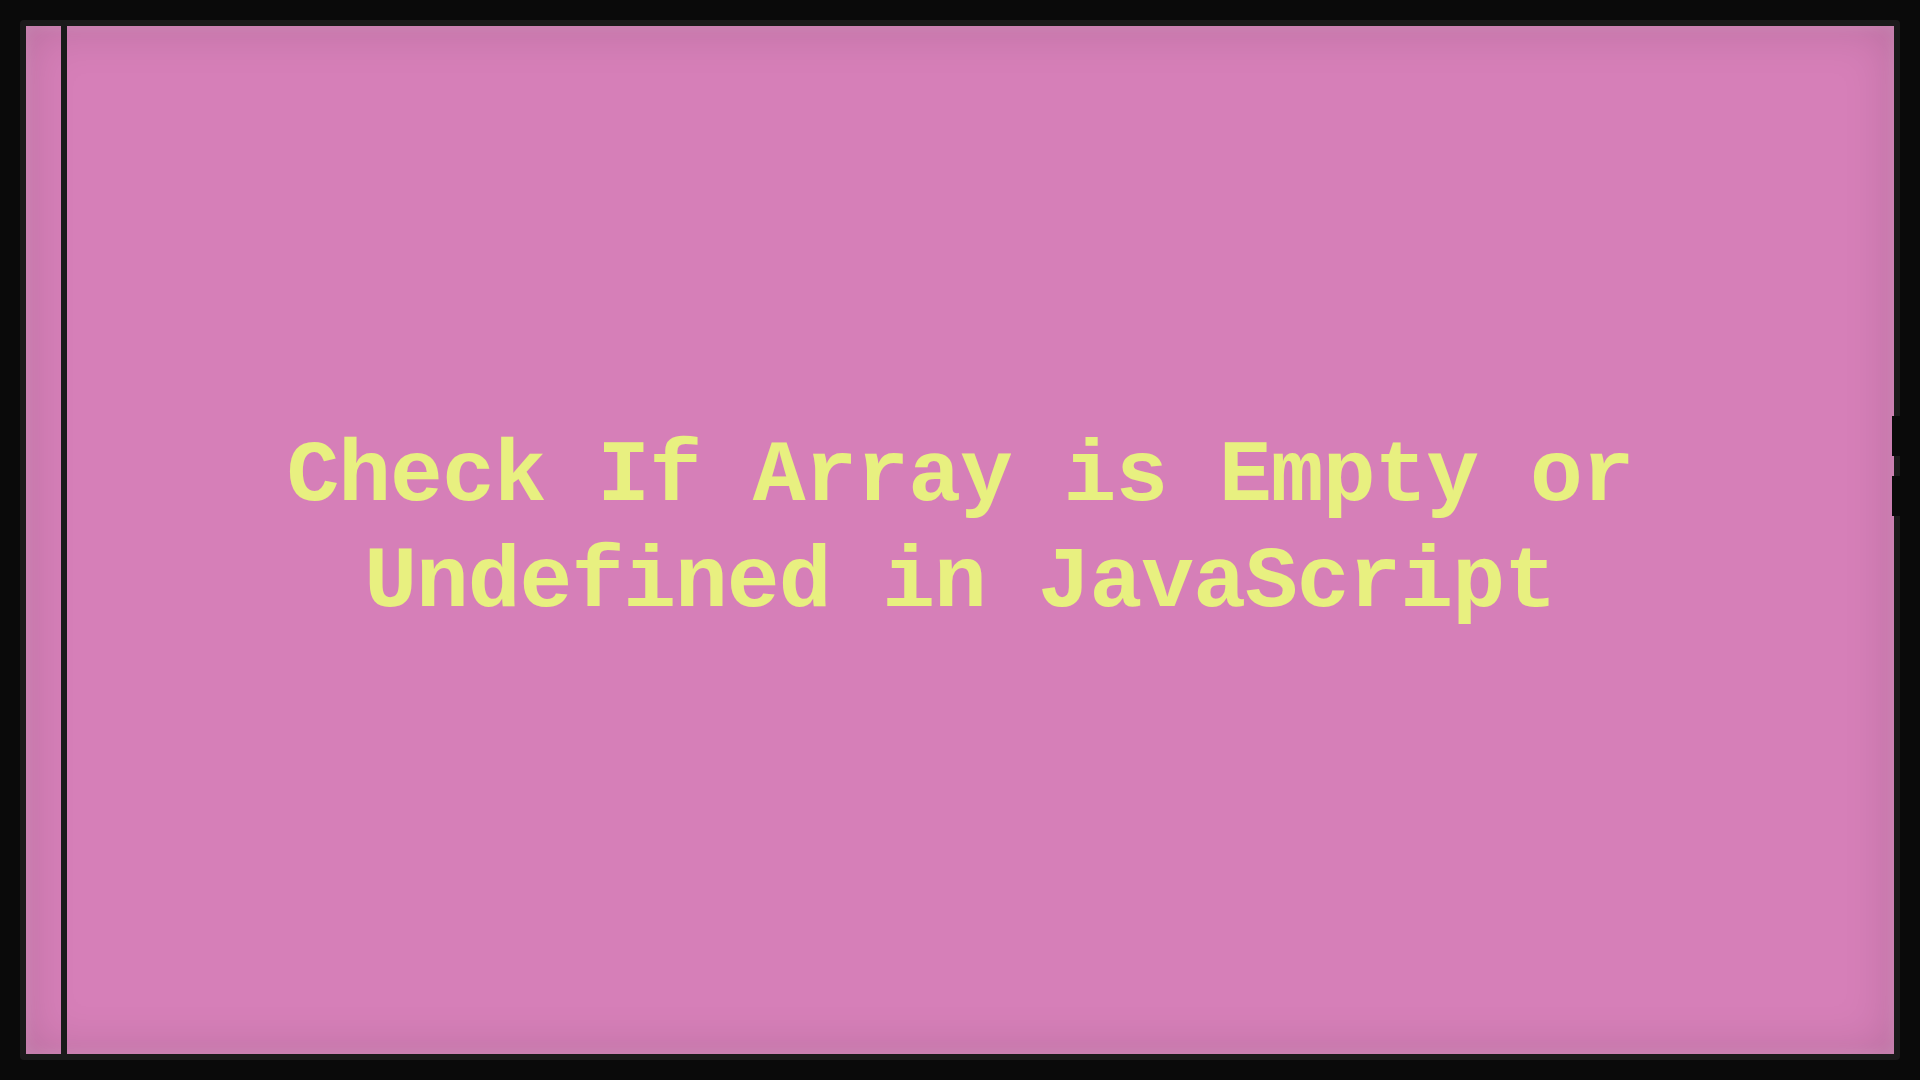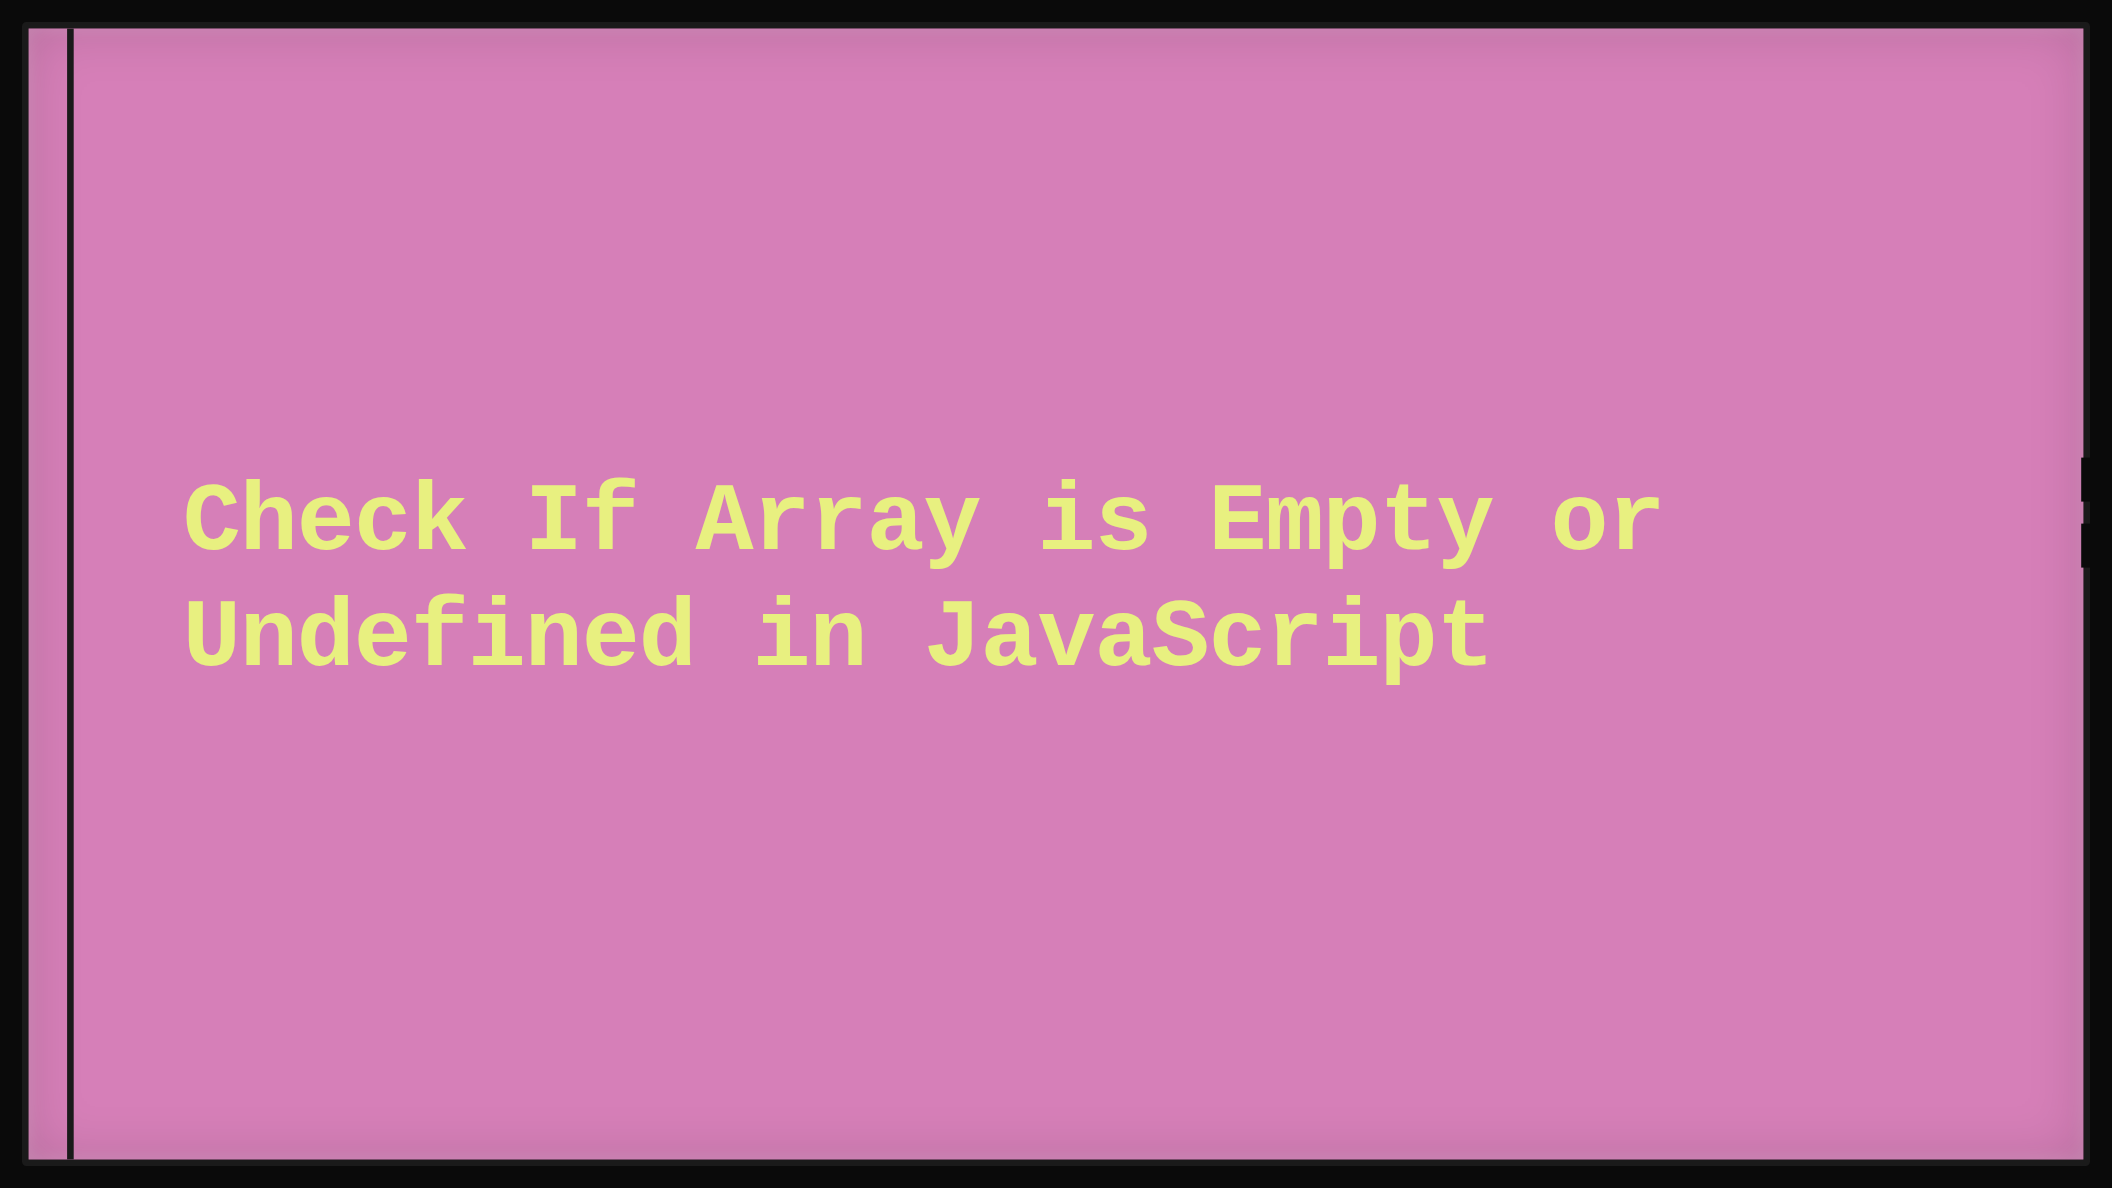--- a/index.html
+++ b/index.html
@@ -50,21 +50,21 @@
       align-items: center;
       gap: 80px;
       width: 85%;
     }
     
     .title {
       font-family: 'Courier New', Courier, monospace;
       font-size: 88px;
       font-weight: bold;
       color: #e8f080;
-      text-align: left;
+      text-align: center;
       line-height: 1.2;
       letter-spacing: -1px;
       flex: 1;
     }
     
     .js-logo {
       width: 250px;
       height: 250px;
       background: #f7df1e;
       position: relative;

